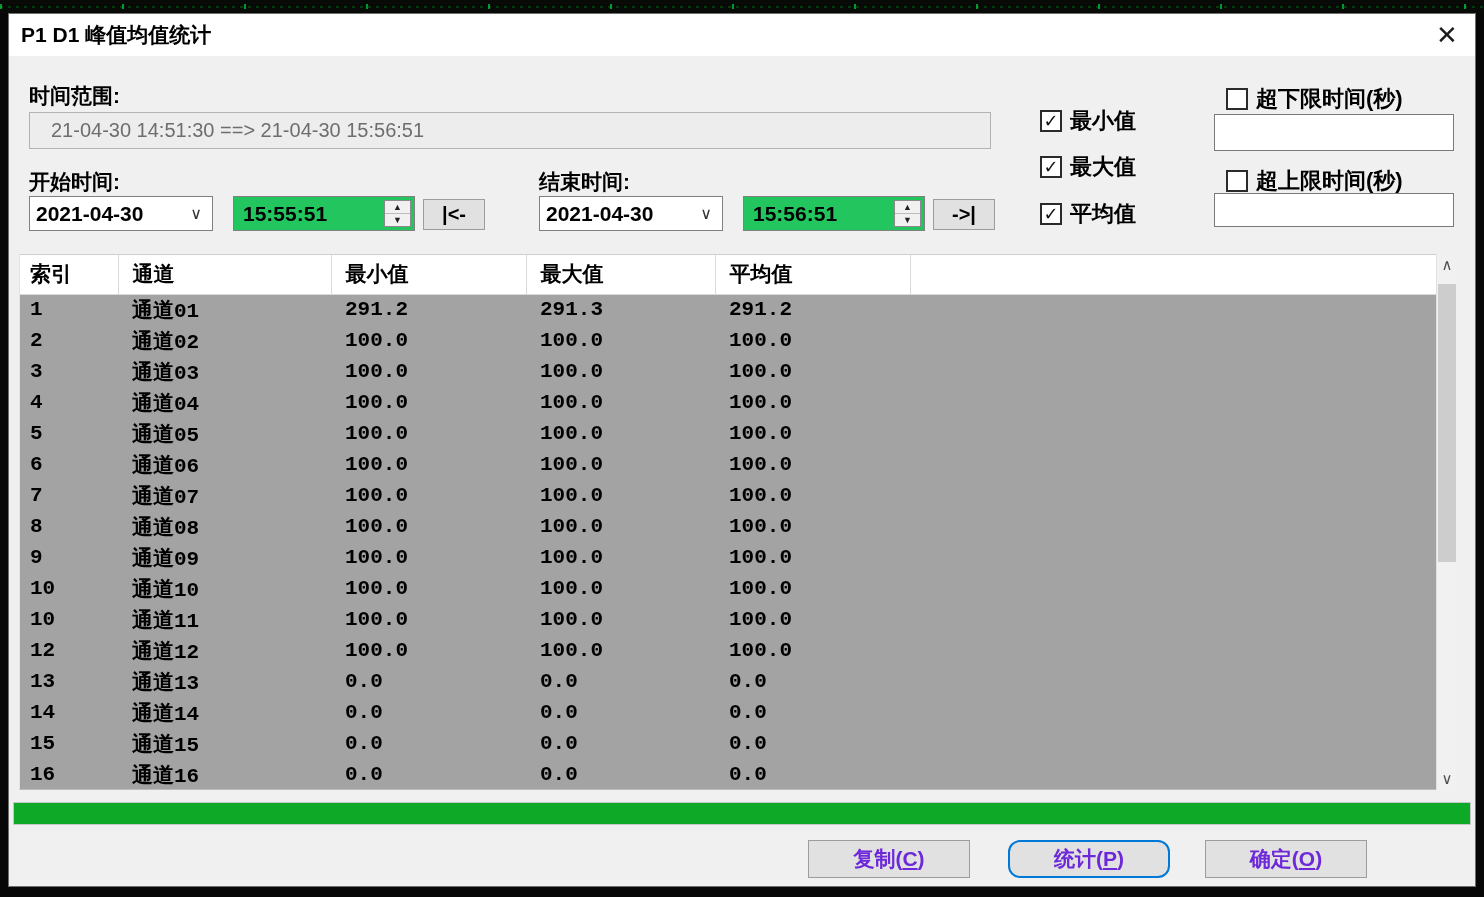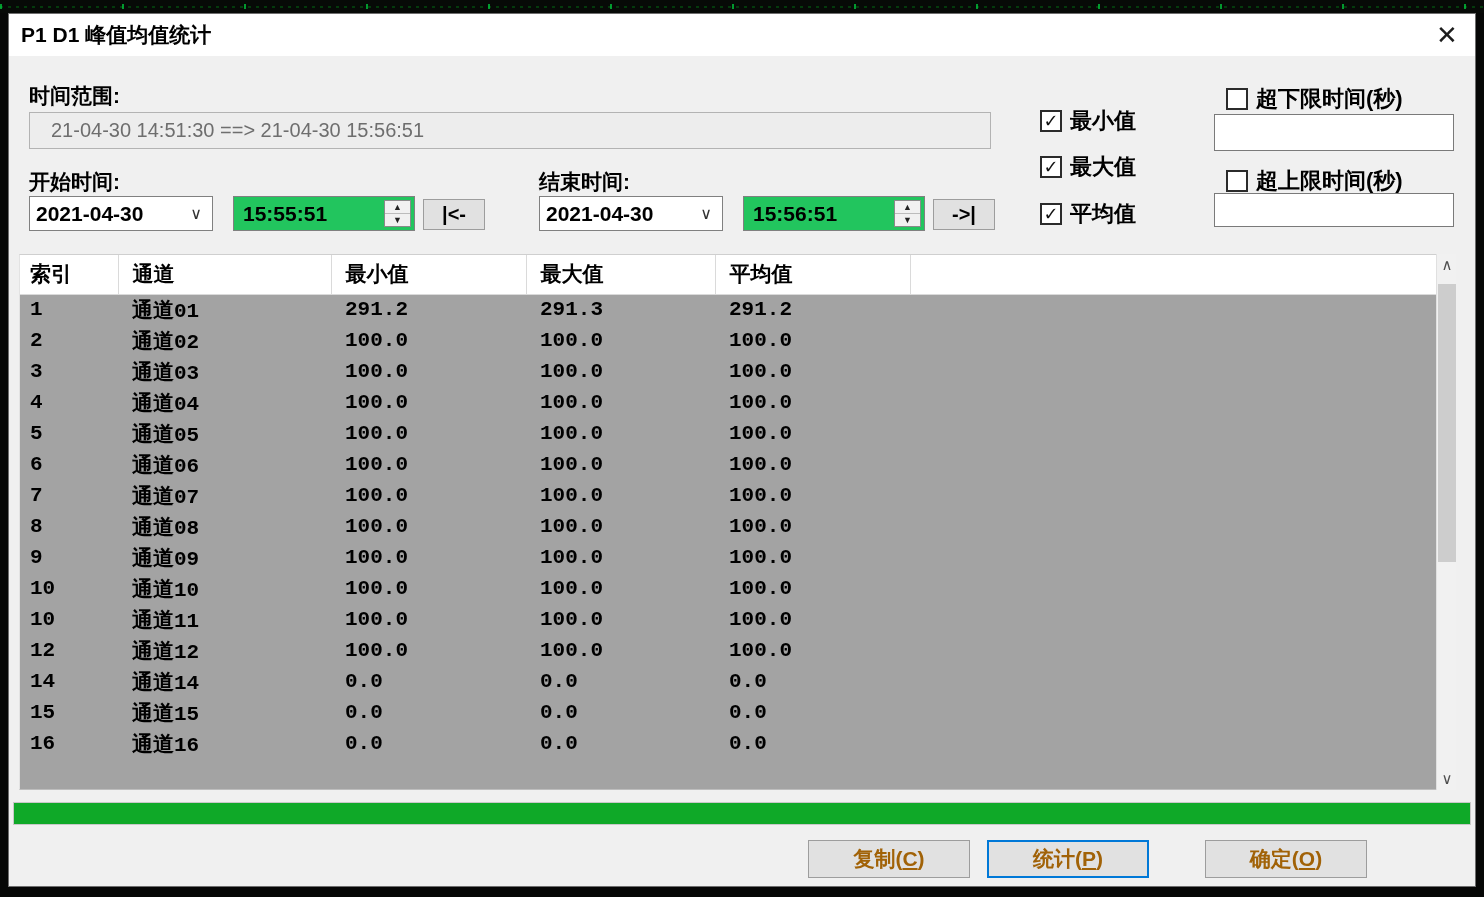--- a/index.html
+++ b/index.html
@@ -124,21 +124,21 @@
 
   .progress {
     position:absolute; left:4px; top:746px; width:calc(100% - 8px); height:23px;
     background:#e6e6e6; border:1px solid #c8c8c8;
   }
   .progress .fill { height:100%; width:0; background:var(--green,#0fa928); }
 
   .btn {
     position:absolute; top:784px; height:38px; width:162px;
     background:#e1e1e1; border:1px solid #9d9d9d;
-    font-size:21px; font-weight:600; color:#a16207;
+    font-size:21px; font-weight:600; color:#6d28d9;
     display:flex; align-items:center; justify-content:center; cursor:pointer;
   }
   .btn.focused { border:2px solid var(--focus,#0078d7); }
   .btn .key { text-decoration:underline; }
 </style>
 </head>
 <body>
 
 <div class="top-chrome"></div>
 
@@ -318,20 +318,28 @@
             </tr>
             <tr>
               <td>12</td>
               <td>通道12</td>
               <td>100.0</td>
               <td>100.0</td>
               <td>100.0</td>
               <td></td>
             </tr>
             <tr>
+              <td>13</td>
+              <td>通道13</td>
+              <td>0.0</td>
+              <td>0.0</td>
+              <td>0.0</td>
+              <td></td>
+            </tr>
+            <tr>
               <td>14</td>
               <td>通道14</td>
               <td>0.0</td>
               <td>0.0</td>
               <td>0.0</td>
               <td></td>
             </tr>
             <tr>
               <td>15</td>
               <td>通道15</td>
@@ -360,21 +368,21 @@
 
     <div class="progress">
       <div class="fill" style="width: 100%;"></div>
     </div>
 
     <div class="btn" style="left:799px;">
       <span>复制(</span>
         <span class="key">C</span>
         <span>)</span>
     </div>
-    <div class="btn focused" style="left:978px;">
+    <div class="btn focused" style="left:999px;border-radius:12px;">
       <span>统计(</span>
         <span class="key">P</span>
         <span>)</span>
     </div>
     <div class="btn" style="left:1196px;">
       <span>确定(</span>
         <span class="key">O</span>
         <span>)</span>
     </div>
 

